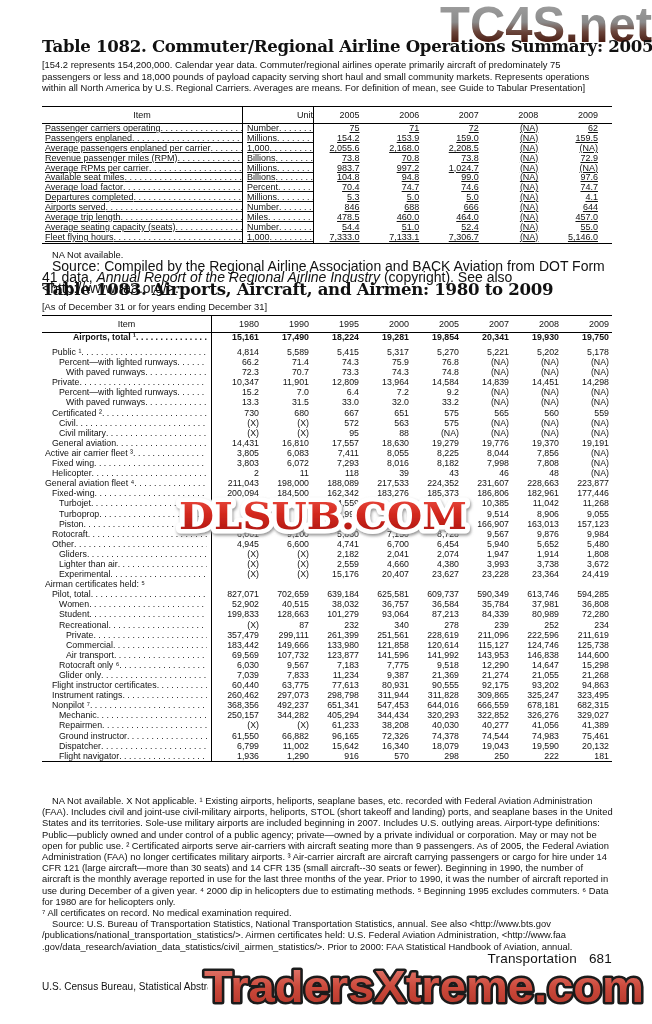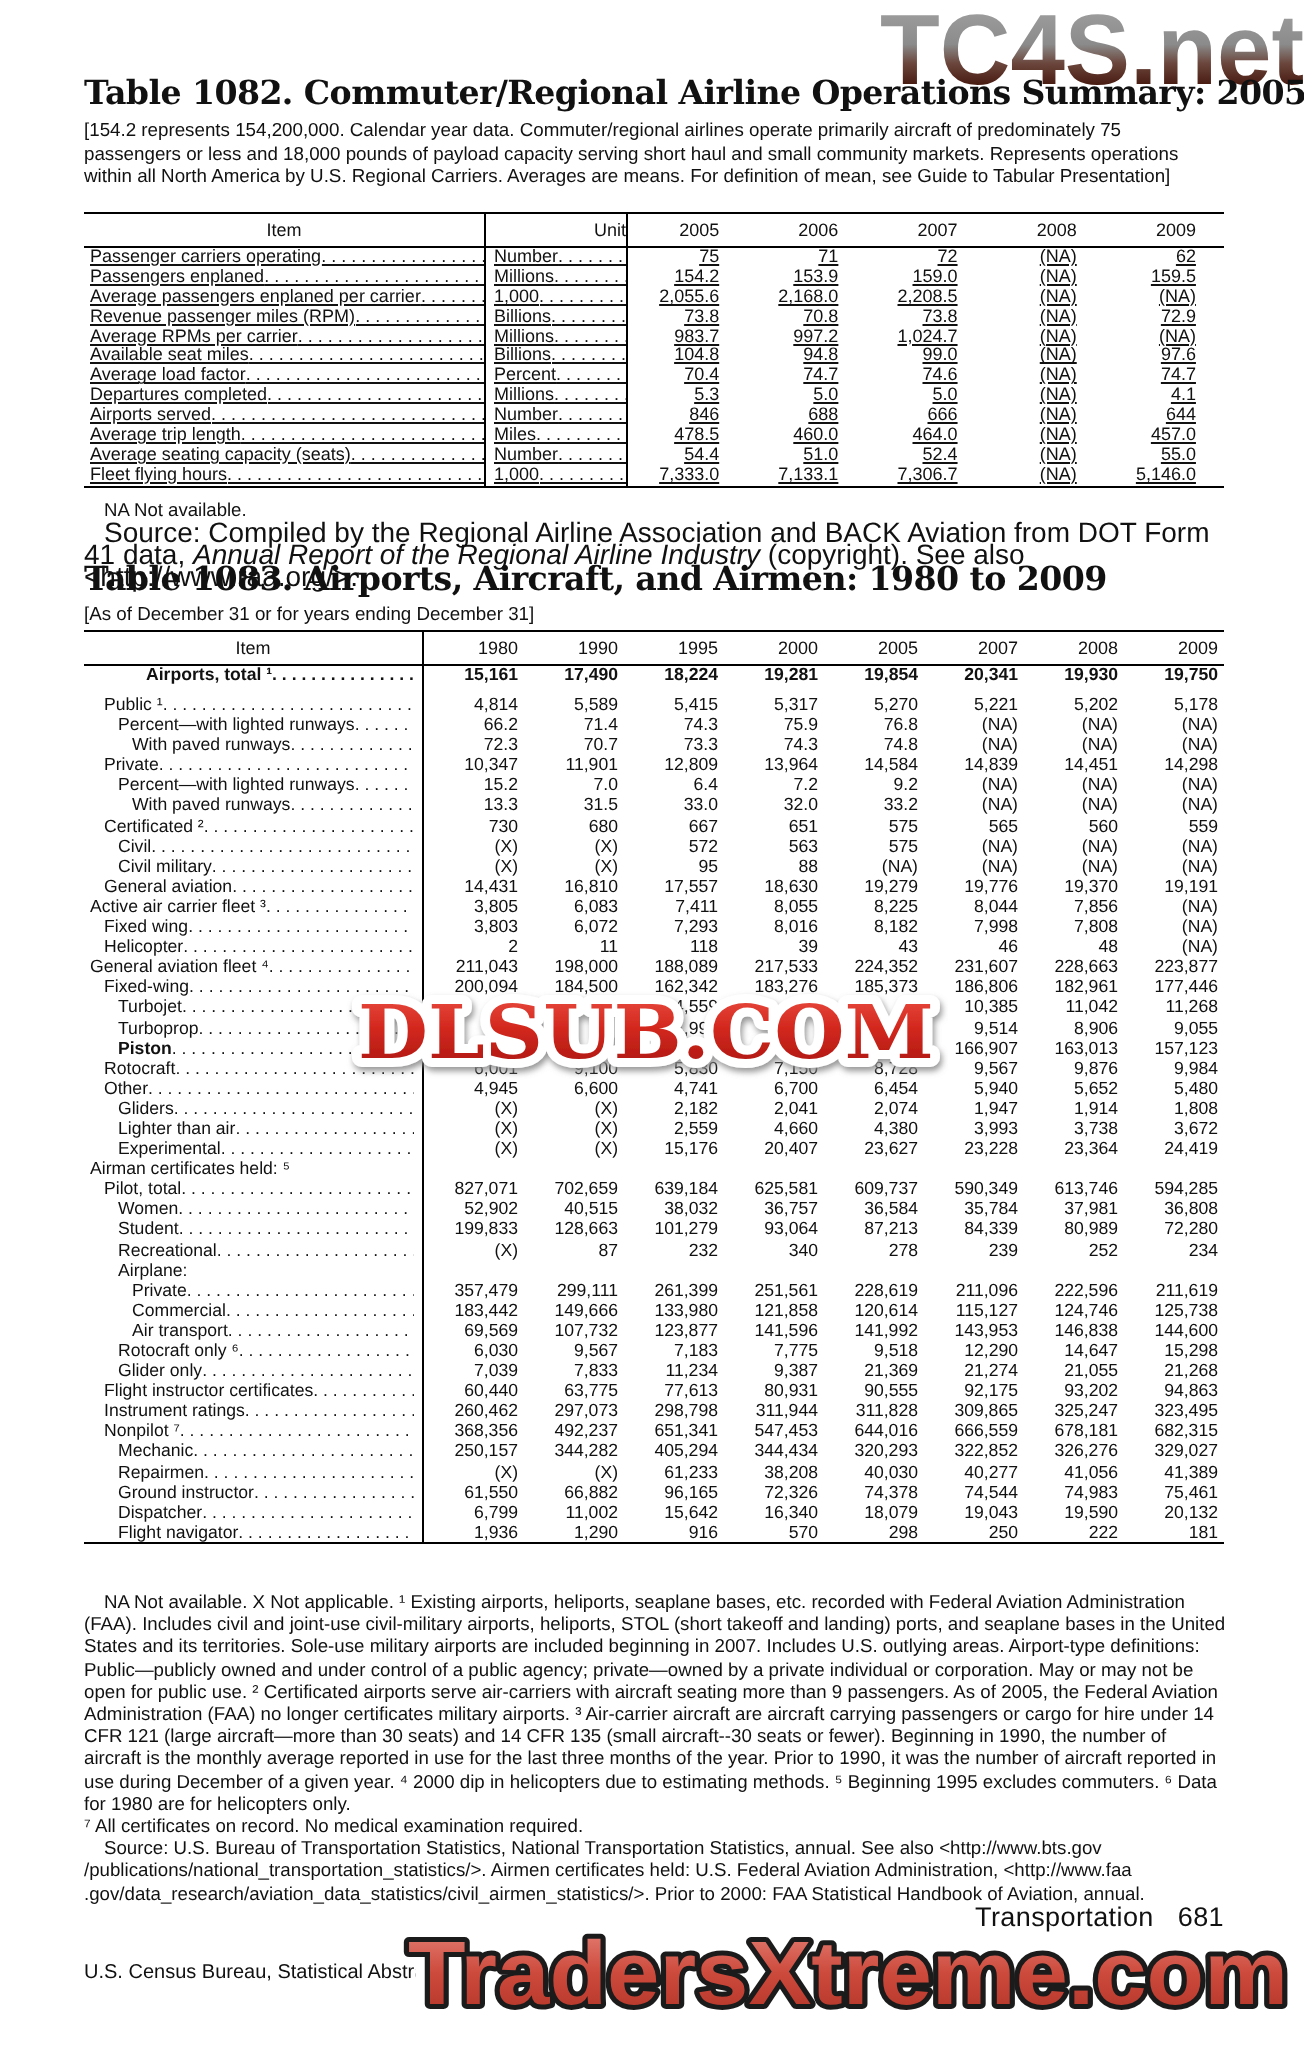--- a/index.html
+++ b/index.html
@@ -530,21 +530,21 @@
           <div class="c-val83 cell"></div>
           <div class="c-val83 cell">4,995</div>
           <div class="c-val83 cell"></div>
           <div class="c-val83 cell"></div>
           <div class="c-val83 cell">9,514</div>
           <div class="c-val83 cell">8,906</div>
           <div class="c-val83 cell">9,055</div>
         </div>
         <div class="row">
           <div class="c-item83 cell">
-            <span class="lbl" style="padding-left: 17px; font-weight: bold;">Piston</span>
+            <span class="lbl" style="padding-left: 17px;">Piston</span>
             <span class="leader"></span>
           </div>
           <div class="c-val83 cell"></div>
           <div class="c-val83 cell"></div>
           <div class="c-val83 cell"></div>
           <div class="c-val83 cell"></div>
           <div class="c-val83 cell"></div>
           <div class="c-val83 cell">166,907</div>
           <div class="c-val83 cell">163,013</div>
           <div class="c-val83 cell">157,123</div>
@@ -680,33 +680,20 @@
             <span class="leader"></span>
           </div>
           <div class="c-val83 cell">(X)</div>
           <div class="c-val83 cell">87</div>
           <div class="c-val83 cell">232</div>
           <div class="c-val83 cell">340</div>
           <div class="c-val83 cell">278</div>
           <div class="c-val83 cell">239</div>
           <div class="c-val83 cell">252</div>
           <div class="c-val83 cell">234</div>
-        </div>
-        <div class="row">
-          <div class="c-item83 cell">
-            <span class="lbl" style="padding-left: 17px;">Airplane:</span>
-          </div>
-          <div class="c-val83 cell"></div>
-          <div class="c-val83 cell"></div>
-          <div class="c-val83 cell"></div>
-          <div class="c-val83 cell"></div>
-          <div class="c-val83 cell"></div>
-          <div class="c-val83 cell"></div>
-          <div class="c-val83 cell"></div>
-          <div class="c-val83 cell"></div>
         </div>
         <div class="row">
           <div class="c-item83 cell">
             <span class="lbl" style="padding-left: 24px;">Private</span>
             <span class="leader"></span>
           </div>
           <div class="c-val83 cell">357,479</div>
           <div class="c-val83 cell">299,111</div>
           <div class="c-val83 cell">261,399</div>
           <div class="c-val83 cell">251,561</div>

